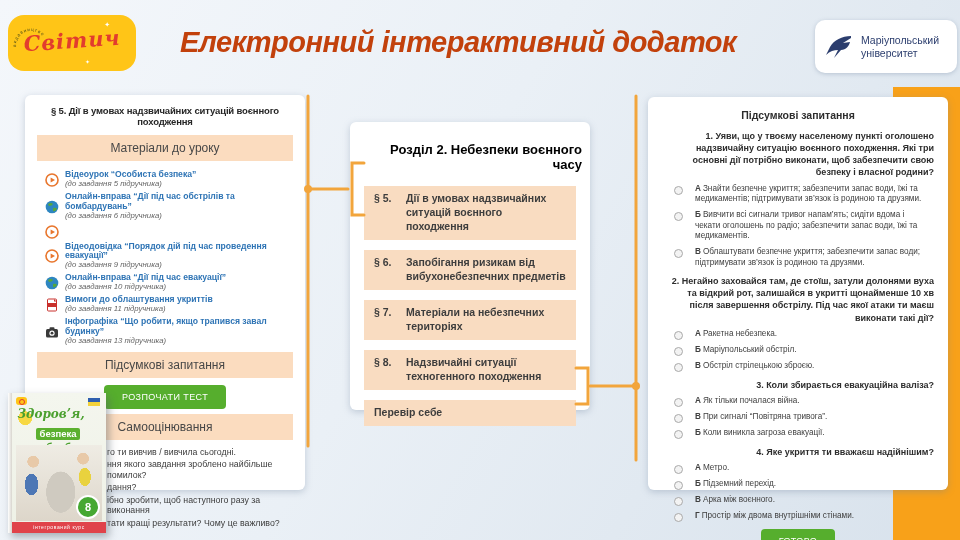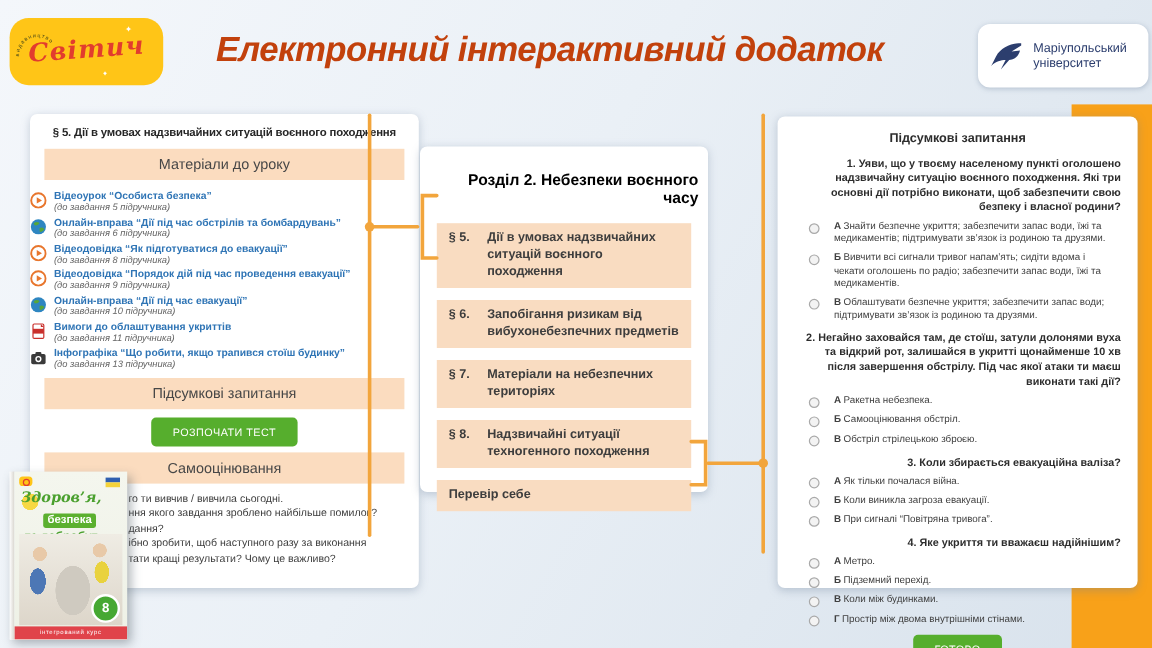--- a/index.html
+++ b/index.html
@@ -20,30 +20,30 @@
   .page-title{left:180px;top:26px;width:680px;text-align:left;z-index:2;
     color:#c2410c;font-size:29px;font-weight:bold;letter-spacing:-0.5px;font-style:italic;}
   .uni{left:815px;top:20px;width:142px;height:53px;background:#fff;border-radius:10px;
     box-shadow:0 1px 4px rgba(100,120,150,.35);display:flex;align-items:center;gap:8px;
     padding-left:10px;box-sizing:border-box;z-index:3;}
   .uni-text{color:#2C3E6E;font-size:10.5px;line-height:1.2;font-weight:500;}
   
   .orange-band{left:893px;top:87px;width:67px;height:453px;background:#F8A119;z-index:0;}
   
   .panel{background:#fff;border-radius:6px;box-shadow:0 2px 7px rgba(110,130,155,.35);z-index:2;box-sizing:border-box;}
-  .left-panel{left:25px;top:95px;width:324px;height:395px;}
+  .left-panel{left:25px;top:95px;width:280px;height:395px;}
   .mid-panel{left:350px;top:122px;width:240px;height:288px;}
   .right-panel{left:648px;top:97px;width:300px;height:393px;padding:9px 14px;}
   
   .lp-title{padding:10px 7px 3px;font-size:9.5px;font-weight:bold;color:#262626;
     text-align:center;letter-spacing:-0.15px;}
   .banner{margin:5px 12px;background:#FBDCBF;color:#474747;text-align:center;
     font-size:12px;padding:6px 20px;font-weight:500;}
   .mat-list{padding:2px 0 0 0;}
-  .mat-row{display:flex;gap:6px;padding:2px 0 1px;align-items:flex-start;}
+  .mat-row{display:flex;gap:6px;padding:2px 20px 1px;align-items:center;}
   .mat-icon{flex:0 0 14px;width:14px;height:14px;margin-top:1px;}
   .mat-title{font-size:8.6px;font-weight:600;color:#2E74B5;line-height:1.15;}
   .mat-sub{font-size:7.8px;font-style:italic;color:#666;line-height:1.15;}
   .btn-green{display:block;margin:7px auto 0;background:#56AE2D;color:#fff;border:none;
     font-size:9px;font-weight:normal;letter-spacing:.4px;padding:7px 18px;border-radius:4px;
     font-family:"Liberation Sans",sans-serif;cursor:pointer;}
   .self-lines{margin:7px 8px 16px 82px;font-size:8.8px;color:#3C3C3C;line-height:1.2;}
   .self-lines div{margin-bottom:2px;}
   
   .mp-title{margin:20px 8px 14px;text-align:right;font-weight:bold;font-size:13px;color:#000000;}
@@ -158,24 +158,20 @@
       <div>
           <div class="mat-title">Онлайн-вправа “Дії під час обстрілів та бомбардувань”</div>
            <div class="mat-sub">(до завдання 6 підручника)</div>
         </div>
     </div>
     <div class="mat-row">
       <svg class="mat-icon" viewBox="0 0 14 14">
           <circle cx="7" cy="7" r="6" fill="#fff" stroke="#E8762D" stroke-width="1.6"></circle>
           <path d="M5.6 4.4 L10 7 L5.6 9.6 Z" fill="#E8762D"></path>
         </svg>
-      <div>
-          <div class="mat-title">Відеодовідка “Як підготуватися до евакуації”</div>
-           <div class="mat-sub">(до завдання 8 підручника)</div>
-        </div>
     </div>
     <div class="mat-row">
       <svg class="mat-icon" viewBox="0 0 14 14">
           <circle cx="7" cy="7" r="6" fill="#fff" stroke="#E8762D" stroke-width="1.6"></circle>
           <path d="M5.6 4.4 L10 7 L5.6 9.6 Z" fill="#E8762D"></path>
         </svg>
       <div>
           <div class="mat-title">Відеодовідка “Порядок дій під час проведення евакуації”</div>
            <div class="mat-sub">(до завдання 9 підручника)</div>
         </div>
@@ -202,21 +198,21 @@
         </div>
     </div>
     <div class="mat-row">
       <svg class="mat-icon" viewBox="0 0 14 14">
           <rect x="1" y="4" width="12" height="8.5" rx="1.5" fill="#3A3A3A"></rect>
           <rect x="4.5" y="2.3" width="5" height="2.5" rx="1" fill="#3A3A3A"></rect>
           <circle cx="7" cy="8.2" r="2.6" fill="#fff"></circle>
           <circle cx="7" cy="8.2" r="1.4" fill="#3A3A3A"></circle>
         </svg>
       <div>
-          <div class="mat-title">Інфографіка “Що робити, якщо трапився стоїш будинку”</div>
+          <div class="mat-title">Інфографіка “Що робити, якщо трапився завал будинку”</div>
            <div class="mat-sub">(до завдання 13 підручника)</div>
         </div>
     </div>
   </div>
 
   <div class="banner">Підсумкові запитання</div>
   <button class="btn-green">РОЗПОЧАТИ ТЕСТ</button>
   <div class="banner">Самооцінювання</div>
   <div class="self-lines">
     <div>го ти вивчив / вивчила сьогодні.</div>
@@ -270,57 +266,57 @@
   </div>
 
   <div class="qblock">
     <div class="q">2. Негайно заховайся там, де стоїш, затули долонями вуха та відкрий рот, залишайся в укритті щонайменше 10 хв після завершення обстрілу. Під час якої атаки ти маєш виконати такі дії?</div>
     <div class="opt">
       <span class="radio"></span>
       <span class="opt-text"><b>А</b><span>Ракетна небезпека.</span></span>
     </div>
     <div class="opt">
       <span class="radio"></span>
-      <span class="opt-text"><b>Б</b><span>Самооцінювання обстріл.</span></span>
+      <span class="opt-text"><b>Б</b><span>Маріупольський обстріл.</span></span>
     </div>
     <div class="opt">
       <span class="radio"></span>
       <span class="opt-text"><b>В</b><span>Обстріл стрілецькою зброєю.</span></span>
     </div>
   </div>
 
   <div class="qblock">
     <div class="q">3. Коли збирається евакуаційна валіза?</div>
     <div class="opt">
       <span class="radio"></span>
       <span class="opt-text"><b>А</b><span>Як тільки почалася війна.</span></span>
     </div>
     <div class="opt">
       <span class="radio"></span>
+      <span class="opt-text"><b>В</b><span>При сигналі “Повітряна тривога”.</span></span>
+    </div>
+    <div class="opt">
+      <span class="radio"></span>
       <span class="opt-text"><b>Б</b><span>Коли виникла загроза евакуації.</span></span>
-    </div>
-    <div class="opt">
-      <span class="radio"></span>
-      <span class="opt-text"><b>В</b><span>При сигналі “Повітряна тривога”.</span></span>
     </div>
   </div>
 
   <div class="qblock">
     <div class="q">4. Яке укриття ти вважаєш надійнішим?</div>
     <div class="opt">
       <span class="radio"></span>
       <span class="opt-text"><b>А</b><span>Метро.</span></span>
     </div>
     <div class="opt">
       <span class="radio"></span>
       <span class="opt-text"><b>Б</b><span>Підземний перехід.</span></span>
     </div>
     <div class="opt">
       <span class="radio"></span>
-      <span class="opt-text"><b>В</b><span>Коли між будинками.</span></span>
+      <span class="opt-text"><b>В</b><span>Арка між воєнного.</span></span>
     </div>
     <div class="opt">
       <span class="radio"></span>
       <span class="opt-text"><b>Г</b><span>Простір між двома внутрішніми стінами.</span></span>
     </div>
   </div>
 
   <button class="btn-green">ГОТОВО</button>
 </div>
 

